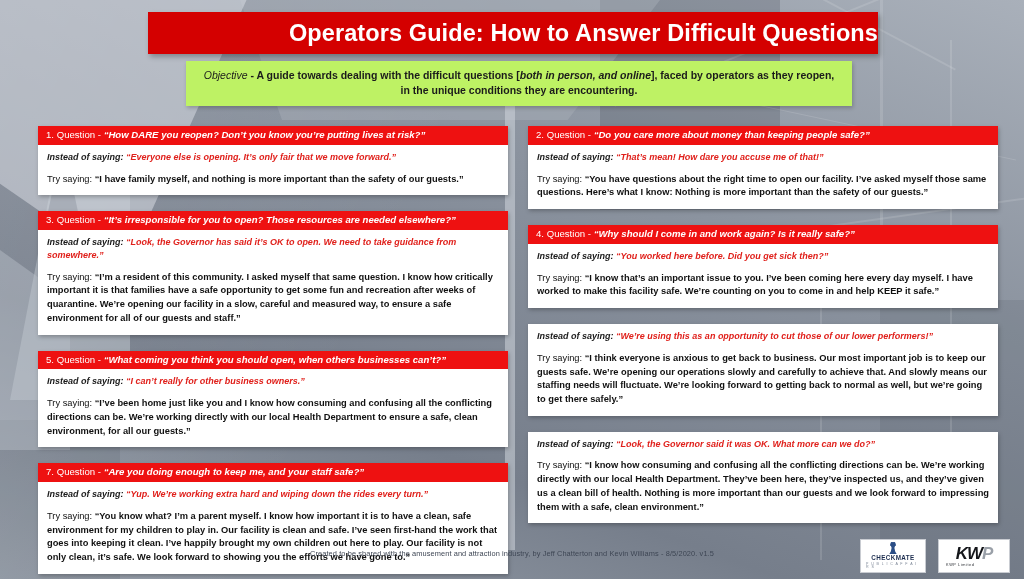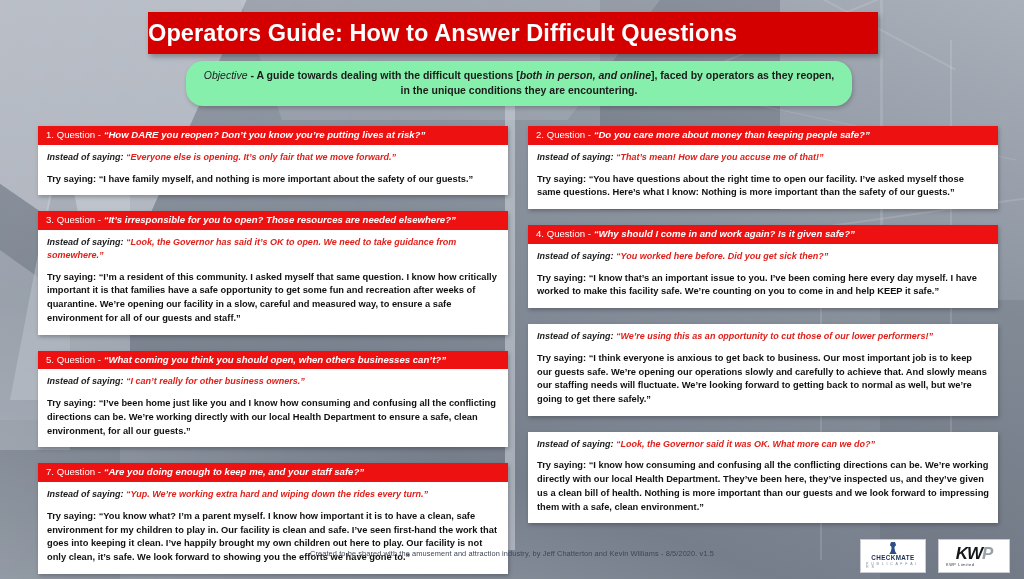--- a/index.html
+++ b/index.html
@@ -85,45 +85,44 @@
   
   .title-bar {
     position: absolute;
     left: 148px;
     top: 12px;
     width: 730px;
     height: 42px;
     background: #d40000;
     display: flex;
     align-items: center;
-    justify-content: flex-start;
+    justify-content: flex-end;
     box-shadow: 2px 3px 5px rgba(0,0,0,0.28);
   }
   .title-bar span {
     color: #ffffff;
     font-size: 23.5px;
     font-weight: bold;
     letter-spacing: 0.1px;
     white-space: nowrap;
   }
 
   
   .objective {
     position: absolute;
     left: 186px;
     top: 61px;
     width: 666px;
-    background: #86efac;
+    background: #bef264;
     padding: 7px 14px 8px 14px;
     text-align: center;
     font-size: 10.5px;
     line-height: 1.45;
     color: #1b1b1b;
     box-shadow: 1px 2px 4px rgba(0,0,0,0.22);
-    border-radius: 17px;
   }
   .objective .obj-word { font-style: italic; font-weight: normal; }
   .objective .obj-body { font-weight: bold; }
   .objective .obj-em { font-style: italic; font-weight: bold; }
 
   
   .col {
     position: absolute;
     width: 470px;
   }
@@ -157,21 +156,21 @@
     color: #1b1b1b;
   }
   .instead .lbl { font-style: italic; font-weight: bold; }
   .instead .val { font-style: italic; font-weight: bold; color: #e0201b; }
 
   .trysay {
     font-size: 9.3px;
     line-height: 1.48;
     color: #111111;
   }
-  .trysay .lbl { font-weight: bold; }
+  .trysay .lbl { font-weight: normal; }
   .trysay .val { font-weight: bold; }
 
   
   .footer-credit {
     position: absolute;
     left: 0;
     right: 0;
     top: 549px;
     text-align: center;
     font-size: 7.4px;
@@ -275,21 +274,21 @@
     <div class="card">
       <div class="qbar">
         <span class="qnum">1.</span>
         <span class="qnum">Question - </span><span class="qtext">“How DARE you reopen?  Don’t you know you’re putting lives at risk?”</span>
       </div>
       <div class="card-body">
         <div class="instead">
           <span class="lbl">Instead of saying: </span><span class="val">“Everyone else is opening.  It’s only fair that we move forward.”</span>
         </div>
         <div class="trysay">
-          <span class="lbl">Try saying: </span><span class="val">“I have family myself, and nothing is more important about the safety of our guests.”</span>
+          <span class="lbl">Try saying: </span><span class="val">“I have family myself, and nothing is more important than the safety of our guests.”</span>
         </div>
       </div>
     </div>
 
     <div class="card">
       <div class="qbar">
         <span class="qnum">3.</span>
         <span class="qnum">Question - </span><span class="qtext">“It’s irresponsible for you to open? Those resources are needed elsewhere?”</span>
       </div>
       <div class="card-body">
@@ -347,21 +346,21 @@
         </div>
         <div class="trysay">
           <span class="lbl">Try saying: </span><span class="val">“You have questions about the right time to open our facility.  I’ve asked myself those same questions.  Here’s what I know: Nothing is more important than the safety of our guests.”</span>
         </div>
       </div>
     </div>
 
     <div class="card">
       <div class="qbar">
         <span class="qnum">4.</span>
-        <span class="qnum">Question - </span><span class="qtext">“Why should I come in and work again? Is it given safe?”</span>
+        <span class="qnum">Question - </span><span class="qtext">“Why should I come in and work again? Is it really safe?”</span>
       </div>
       <div class="card-body">
         <div class="instead">
           <span class="lbl">Instead of saying: </span><span class="val">“You worked here before.  Did you get sick then?”</span>
         </div>
         <div class="trysay">
           <span class="lbl">Try saying: </span><span class="val">“I know that’s an important issue to you.  I’ve been coming here every day myself. I have worked to make this facility safe. We’re counting on you to come in and help KEEP it safe.”</span>
         </div>
       </div>
     </div>

